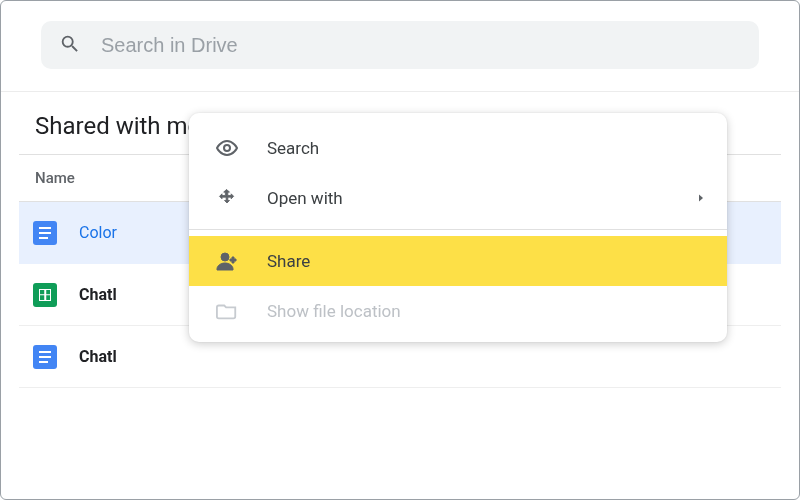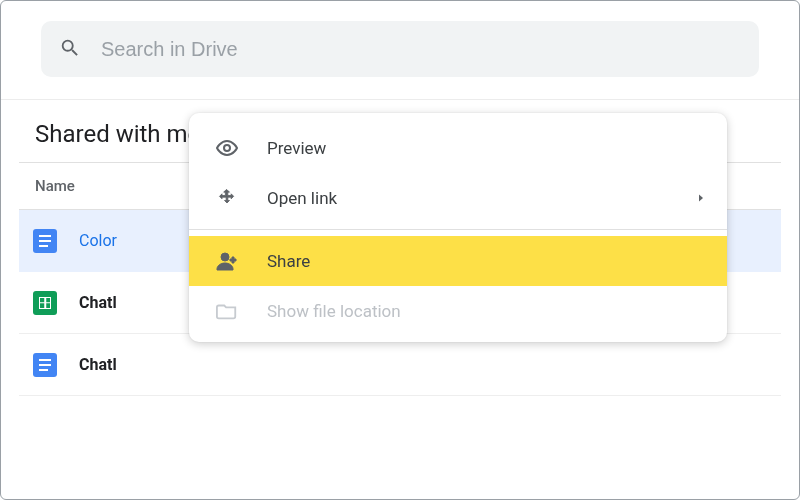--- a/index.html
+++ b/index.html
@@ -21,21 +21,21 @@
     position: relative;
     background: #fff;
   }
 
   
   .searchbar-wrap {
     padding: 20px 40px 22px 40px;
     border-bottom: 1px solid #ececec;
   }
   .searchbar {
-    height: 56px;
+    height: 48px;
     background: #f1f3f4;
     border-radius: 10px;
     display: flex;
     align-items: center;
     padding: 0 18px;
     gap: 18px;
   }
   .searchbar svg { fill: #5f6368; }
   .search-input {
     border: none;
@@ -187,30 +187,30 @@
 
   <div class="menu">
 
     <div class="menu-item">
       <span class="mi-icon">
         <svg width="24" height="24" viewBox="0 0 24 24">
             <path fill="none" stroke-width="2" d="M2 12s3.5-7 10-7 10 7 10 7-3.5 7-10 7S2 12 2 12z"></path>
             <circle cx="12" cy="12" r="3" fill="none" stroke-width="2"></circle>
           </svg>
       </span>
-      <span>Preview</span>
+      <span>Search</span>
     </div>
 
     <div class="menu-item">
       <span class="mi-icon">
         <svg width="20" height="20" viewBox="0 0 24 24">
             <path d="M12 2l3 3h-2v4h4V7l3 3-3 3v-2h-4v4h2l-3 3-3-3h2v-4H6v2l-3-3 3-3v2h4V5H8l3-3z"></path>
           </svg>
       </span>
-      <span>Open link</span>
+      <span>Open with</span>
       <span class="submenu-arrow">
         <svg width="12" height="12" viewBox="0 0 24 24">
             <path d="M8 5l8 7-8 7z"></path>
           </svg>
       </span>
     </div>
 
     <div class="menu-sep"></div>
 
     <div class="menu-item hover">

